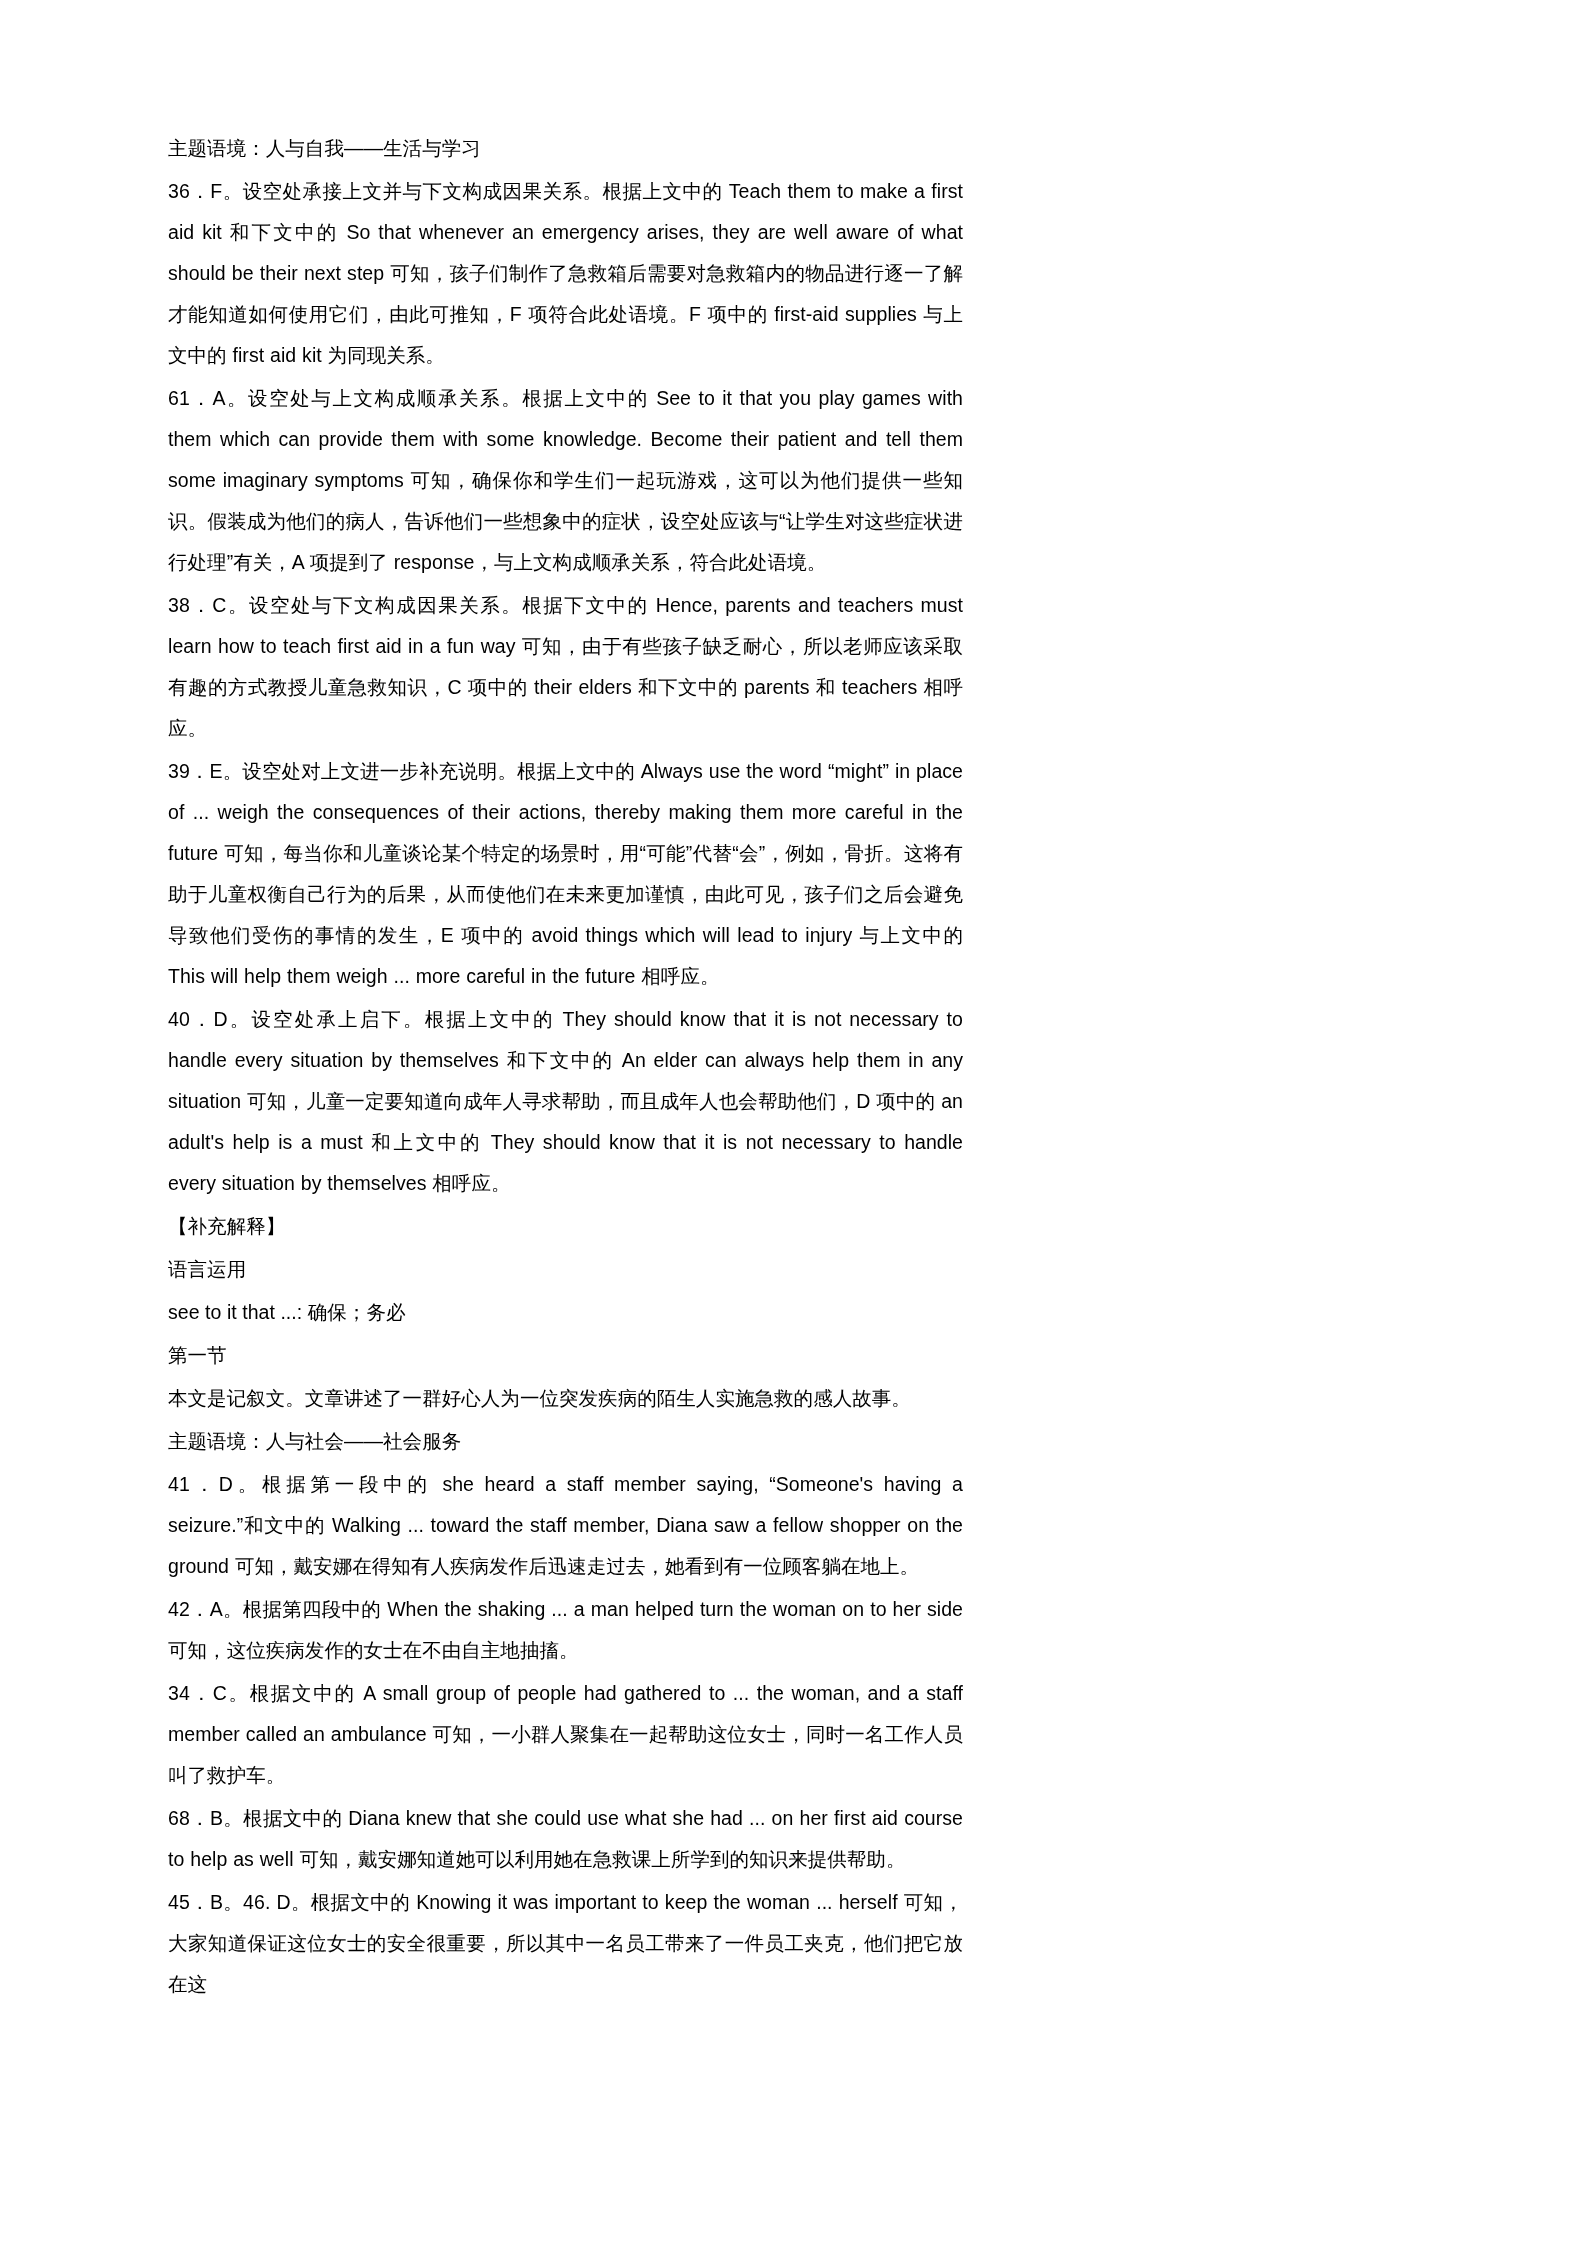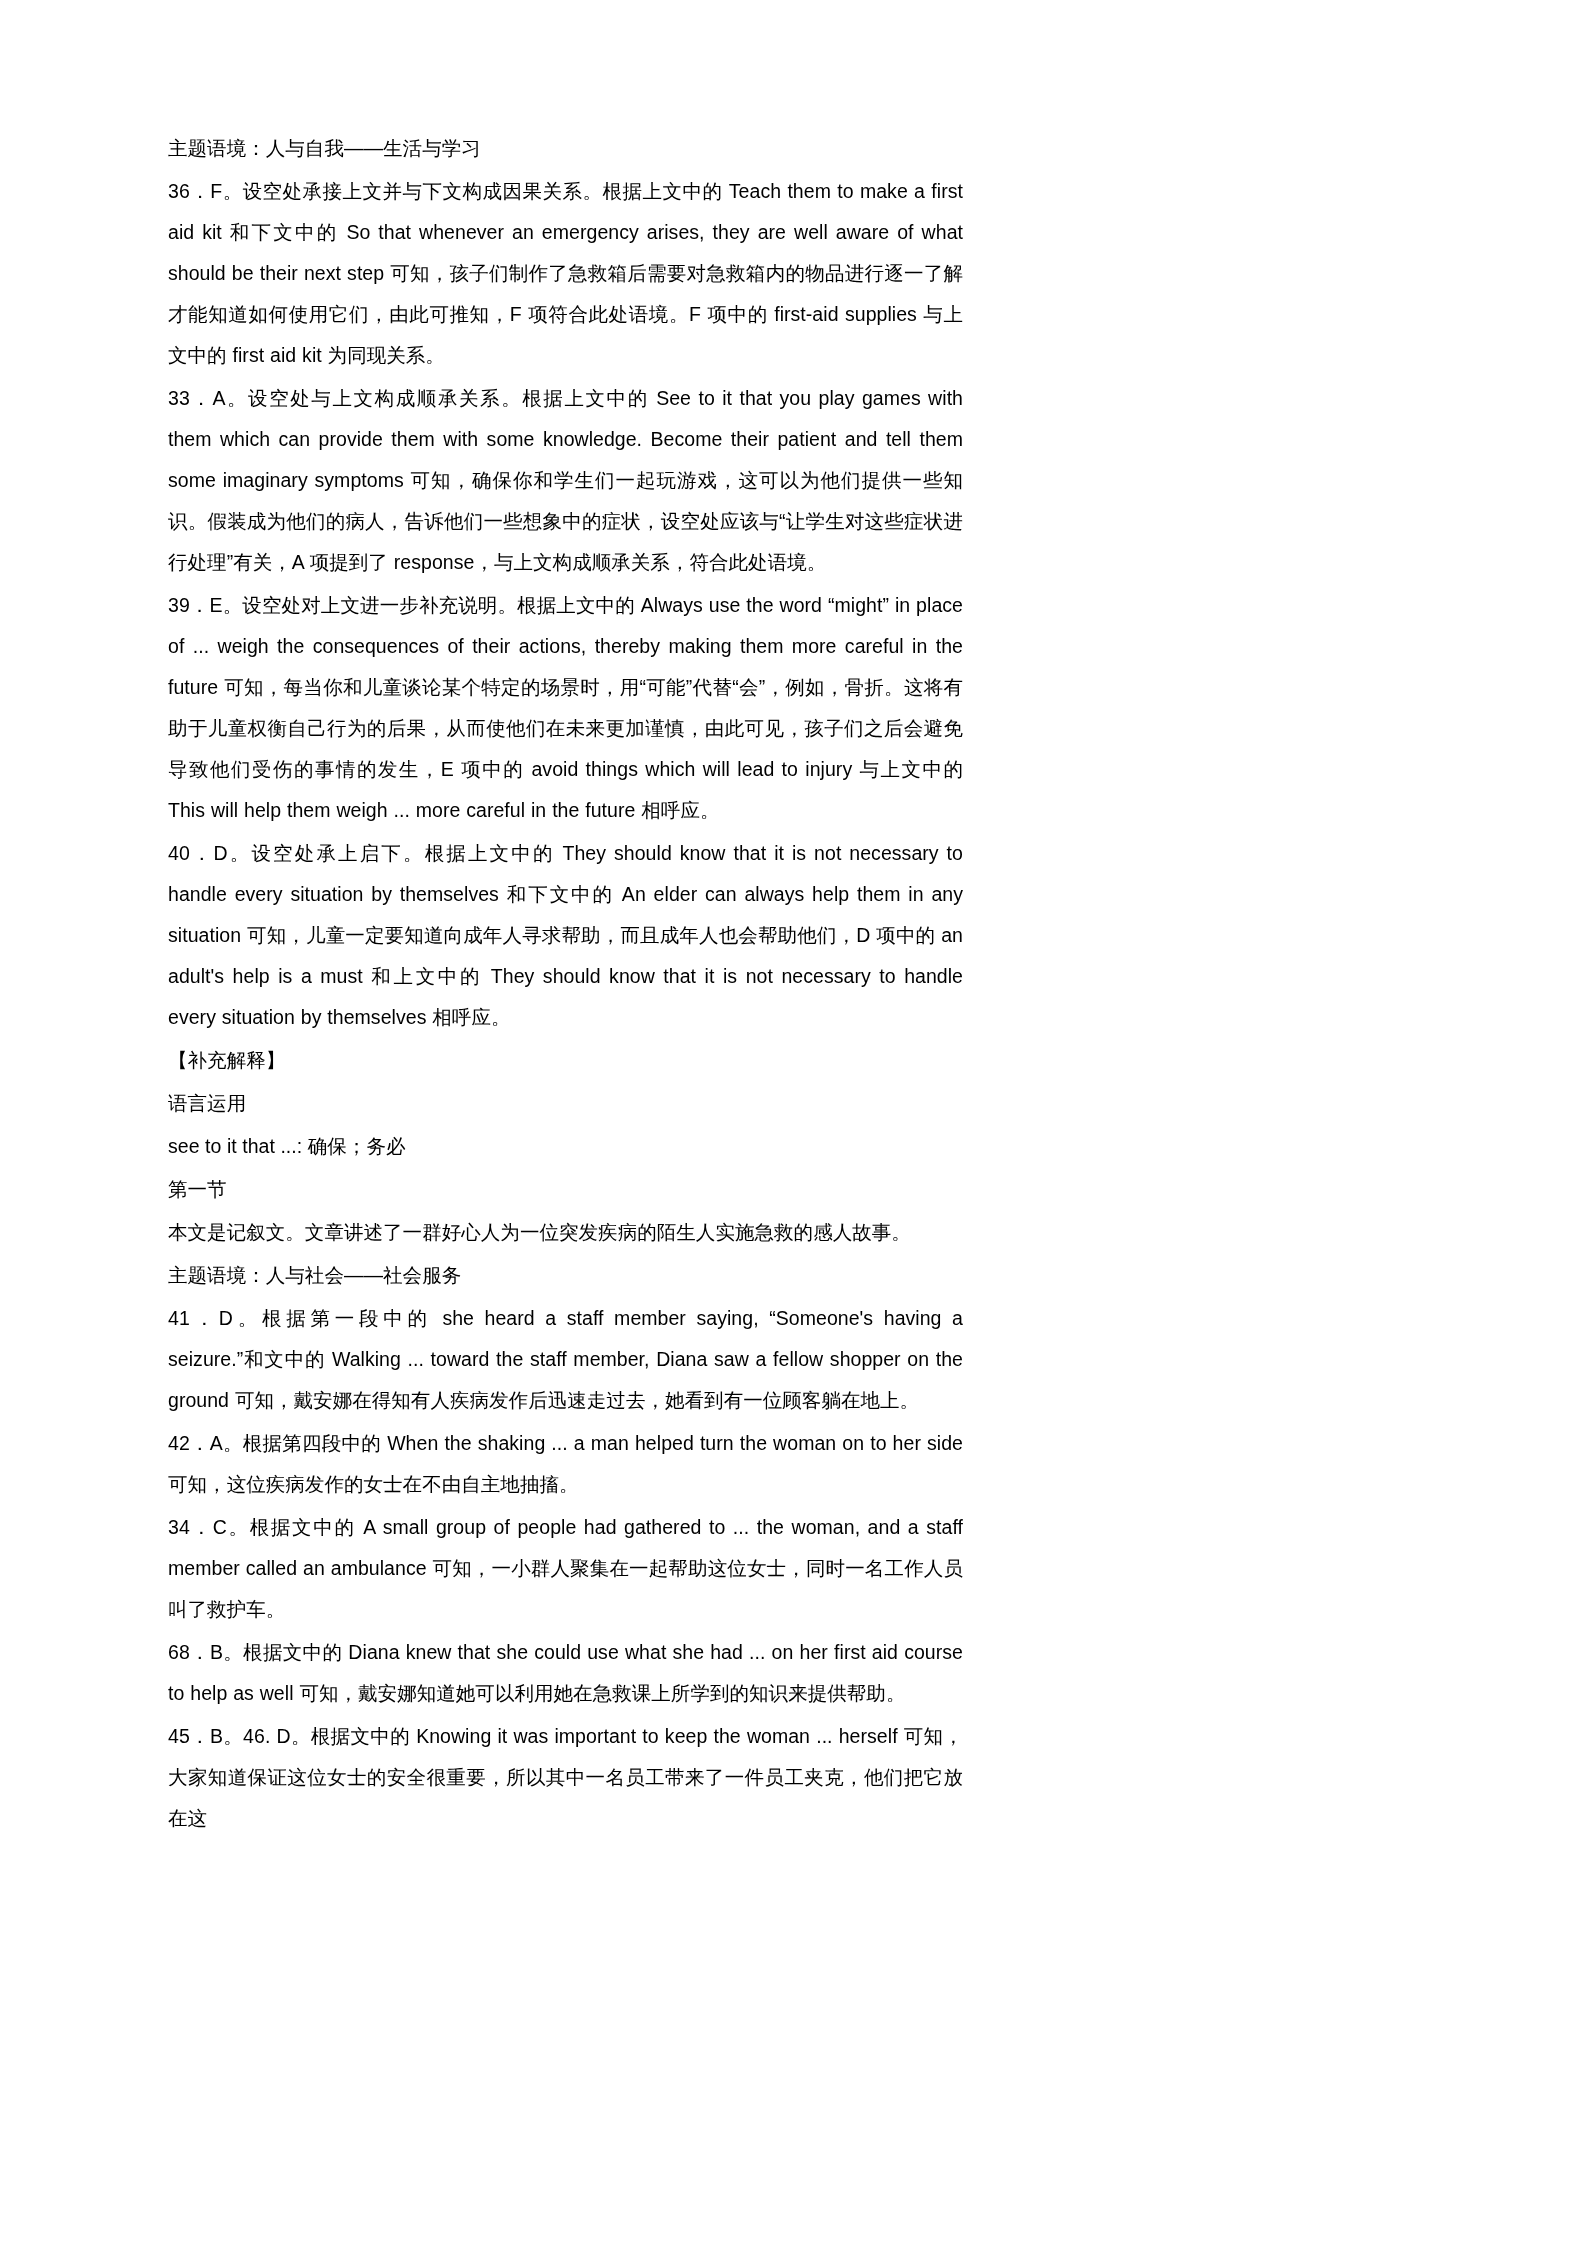--- a/index.html
+++ b/index.html
@@ -51,22 +51,23 @@
 <body>
 
 <div class="page">
   <div class="content">
 
     <p class="line">主题语境：人与自我——生活与学习</p>
 
 
     <p class="para hanging">36．F。设空处承接上文并与下文构成因果关系。根据上文中的 Teach them to make a first aid kit 和下文中的 So that whenever an emergency arises, they are well aware of what should be their next step 可知，孩子们制作了急救箱后需要对急救箱内的物品进行逐一了解才能知道如何使用它们，由此可推知，F 项符合此处语境。F 项中的 first-aid supplies 与上文中的 first aid kit 为同现关系。</p>
 
-    <p class="para hanging">33．A。设空处与上文构成顺承关系。根据上文中的 See to it that you play games with them which can provide them with some knowledge. Become their patient and tell them some imaginary symptoms 可知，确保你和学生们一起玩游戏，这可以为他们提供一些知识。假装成为他们的病人，告诉他们一些想象中的症状，设空处应该与“让学生对这些症状进行处理”有关，A 项提到了 response，与上文构成顺承关系，符合此处语境。</p>
+    <p class="para hanging">61．A。设空处与上文构成顺承关系。根据上文中的 See to it that you play games with them which can provide them with some knowledge. Become their patient and tell them some imaginary symptoms 可知，确保你和学生们一起玩游戏，这可以为他们提供一些知识。假装成为他们的病人，告诉他们一些想象中的症状，设空处应该与“让学生对这些症状进行处理”有关，A 项提到了 response，与上文构成顺承关系，符合此处语境。</p>
 
+    <p class="para hanging">38．C。设空处与下文构成因果关系。根据下文中的 Hence, parents and teachers must learn how to teach first aid in a fun way 可知，由于有些孩子缺乏耐心，所以老师应该采取有趣的方式教授儿童急救知识，C 项中的 their elders 和下文中的 parents 和 teachers 相呼应。</p>
 
     <p class="para hanging">39．E。设空处对上文进一步补充说明。根据上文中的 Always use the word “might” in place of ... weigh the consequences of their actions, thereby making them more careful in the future 可知，每当你和儿童谈论某个特定的场景时，用“可能”代替“会”，例如，骨折。这将有助于儿童权衡自己行为的后果，从而使他们在未来更加谨慎，由此可见，孩子们之后会避免导致他们受伤的事情的发生，E 项中的 avoid things which will lead to injury 与上文中的 This will help them weigh ... more careful in the future 相呼应。</p>
 
     <p class="para hanging">40．D。设空处承上启下。根据上文中的 They should know that it is not necessary to handle every situation by themselves 和下文中的 An elder can always help them in any situation 可知，儿童一定要知道向成年人寻求帮助，而且成年人也会帮助他们，D 项中的 an adult's help is a must 和上文中的 They should know that it is not necessary to handle every situation by themselves 相呼应。</p>
 
     <p class="line">【补充解释】</p>
 
     <p class="line">语言运用</p>
 
     <p class="line">see to it that ...:  确保；务必</p>

